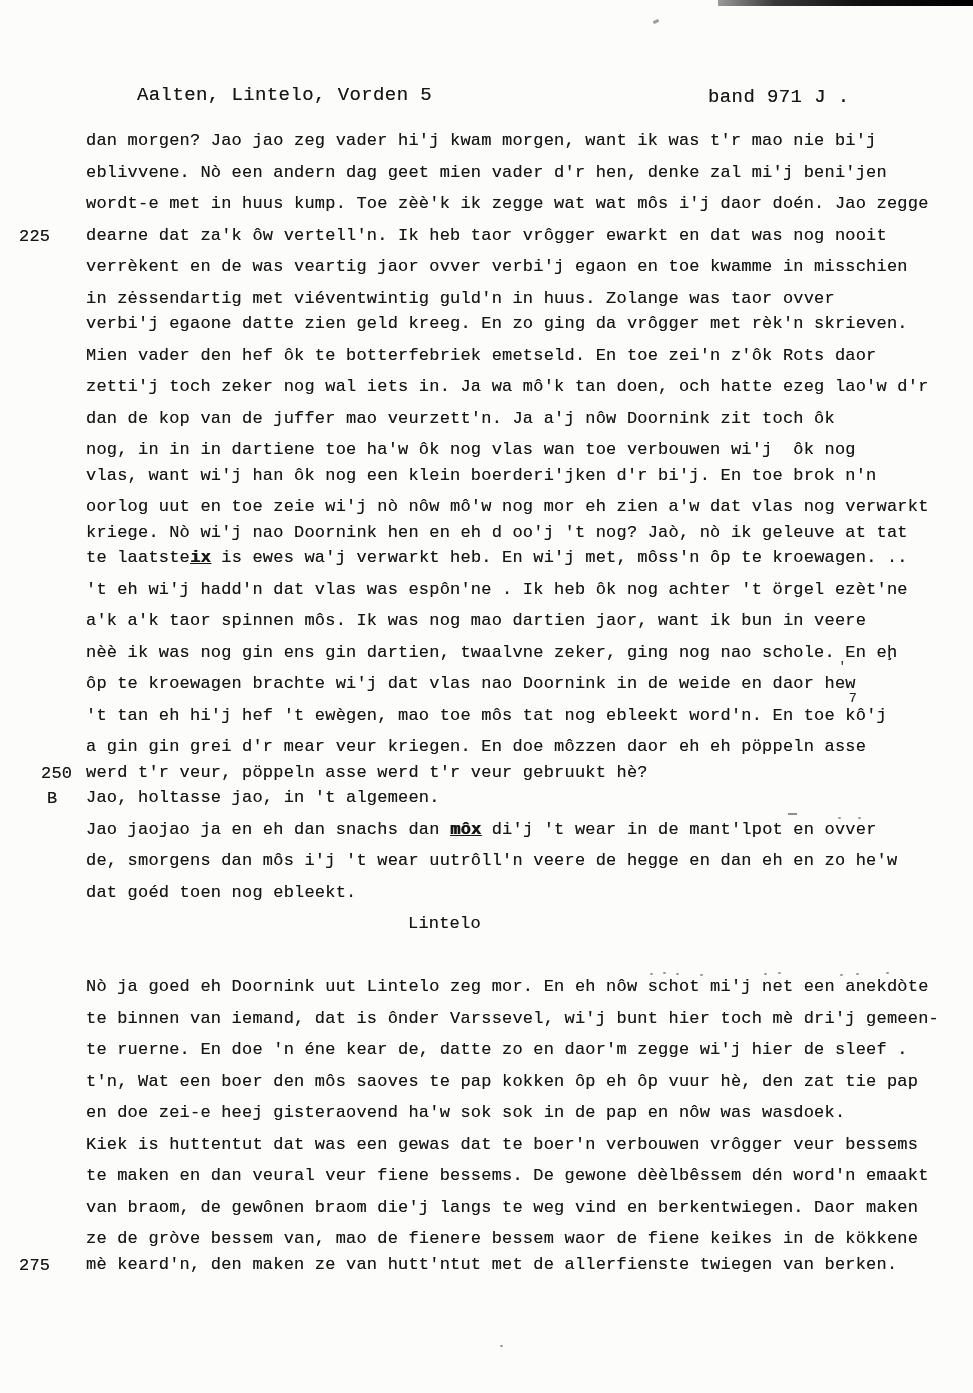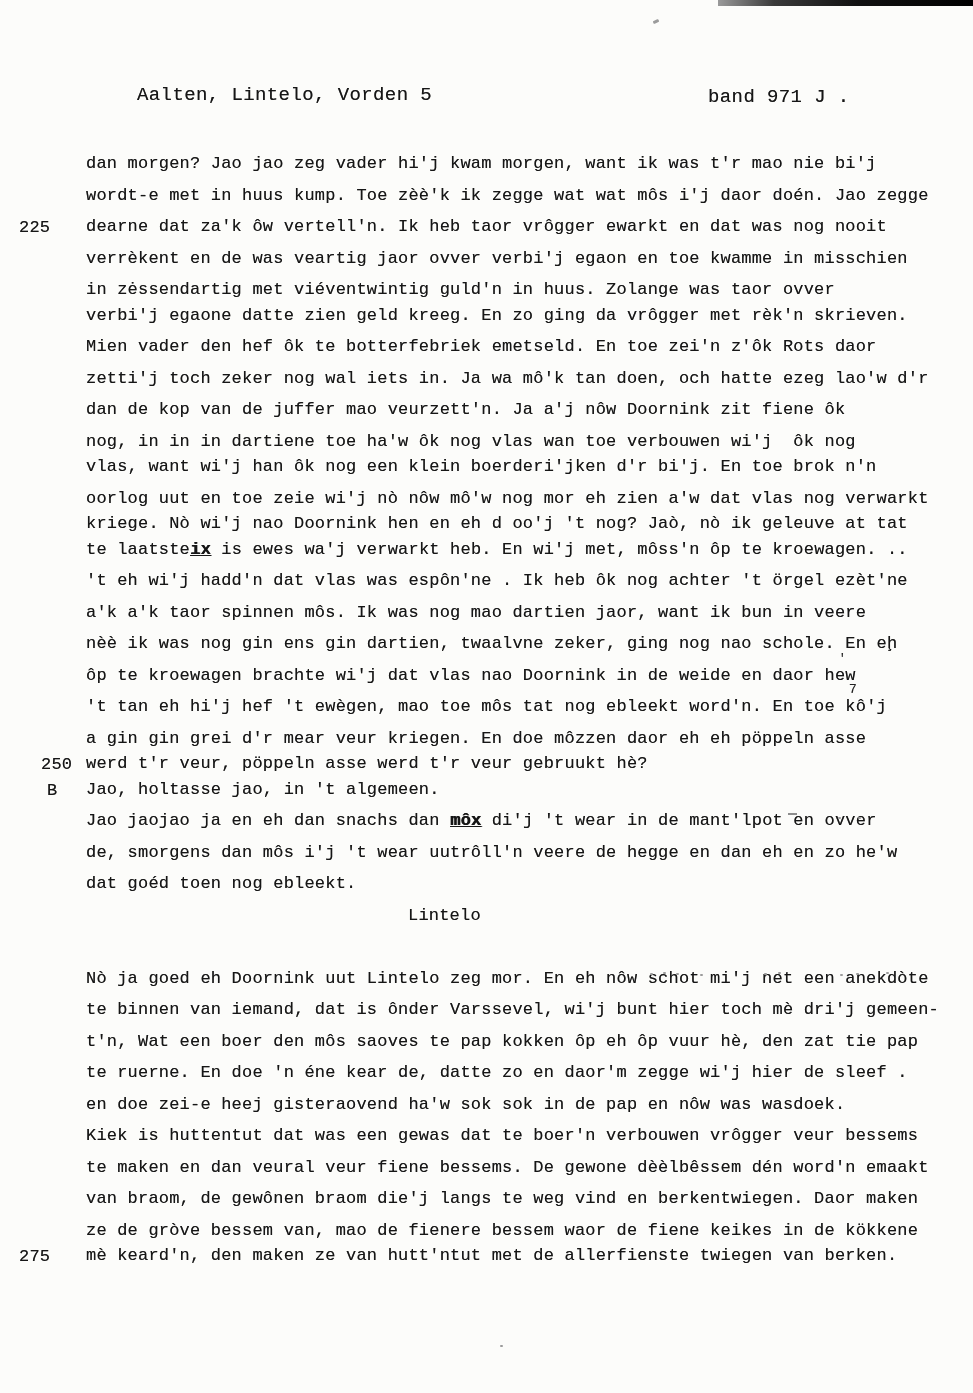--- a/index.html
+++ b/index.html
@@ -12,21 +12,21 @@
     color:#161616;
     text-shadow:0 0 .5px rgba(10,10,10,.55);
   }
   .scan-bar{
     position:absolute;left:718px;top:0;width:255px;height:6px;
     background:linear-gradient(to right,#9a9a9a 0%,#3a3a3a 22%,#111 55%,#000 100%);
   }
   .hdr{position:absolute;font-size:19px;letter-spacing:.4px;white-space:pre;}
   .hdr-left{left:137px;top:84px;}
   .hdr-right{left:708px;top:86px;text-align:right;}
-  .textblock{position:absolute;left:86px;top:154px;width:882px;}
+  .textblock{position:absolute;left:86px;top:131px;width:882px;}
   .line{
     position:relative;height:31.5px;
     font-size:17px;letter-spacing:.2px;white-space:pre;
   }
   .tight{margin-top:-6px;font-family:Liberation Mono, monospace;}
   .center{padding-left:322px;}
   .blank{height:31.5px;}
   .mnum{position:absolute;top:1px;}
   .struck{font-weight:bold;text-decoration:underline;text-shadow:.6px 0 0 currentColor;}
   .anch{position:relative;}
@@ -43,50 +43,51 @@
 <div class="page">
 
   <div class="scan-bar"></div>
   <div class="speck" style="left:653px;top:20px;width:6px;height:3px;transform:rotate(-25deg)"></div>
 
   <div class="hdr hdr-left">Aalten, Lintelo, Vorden 5</div>
   <div class="hdr hdr-right">band 971 J .</div>
 
   <div class="textblock" id="textblock">
       <div class="line"><span>dan morgen? Jao jao zeg vader hi'j kwam morgen, want ik was t'r mao nie bi'j</span></div>
+      <div class="line"><span>eblivvene. Nò een andern dag geet mien vader d'r hen, denke zal mi'j beni'jen</span></div>
       <div class="line"><span>wordt-e met in huus kump. Toe zèè'k ik zegge wat wat môs i'j daor doén. Jao zegge</span></div>
       <div class="line"><span class="mnum" style="left: -67px;">225</span><span>dearne dat za'k ôw vertell'n. Ik heb taor vrôgger ewarkt en dat was nog nooit</span></div>
       <div class="line"><span>verrèkent en de was veartig jaor ovver verbi'j egaon en toe kwamme in misschien</span></div>
       <div class="line"><span>in zėssendartig met viéventwintig guld'n in huus. Zolange was taor ovver</span></div>
       <div class="line tight"><span>verbi'j egaone datte zien geld kreeg. En zo ging da vrôgger met rèk'n skrieven.</span></div>
       <div class="line"><span>Mien vader den hef ôk te botterfebriek emetseld. En toe zei'n z'ôk Rots daor</span></div>
       <div class="line"><span>zetti'j toch zeker nog wal iets in. Ja wa mô'k tan doen, och hatte ezeg lao'w d'r</span></div>
-      <div class="line"><span>dan de kop van de juffer mao veurzett'n. Ja a'j nôw Doornink zit fiene ôk</span></div>
+      <div class="line"><span>dan de kop van de juffer mao veurzett'n. Ja a'j nôw Doornink zit toch ôk</span></div>
       <div class="line"><span>nog, in in in dartiene toe ha'w ôk nog vlas wan toe verbouwen wi'j  ôk nog</span></div>
       <div class="line tight"><span>vlas, want wi'j han ôk nog een klein boerderi'jken d'r bi'j. En toe brok n'n</span></div>
       <div class="line"><span>oorlog uut en toe zeie wi'j nò nôw mô'w nog mor eh zien a'w dat vlas nog verwarkt</span></div>
       <div class="line tight"><span>kriege. Nò wi'j nao Doornink hen en eh d oo'j 't nog? Jaò, nò ik geleuve at tat</span></div>
       <div class="line tight"><span>te laatste</span><span class="struck">ix</span><span> is ewes wa'j verwarkt heb. En wi'j met, môss'n ôp te kroewagen. ..</span></div>
       <div class="line"><span>'t eh wi'j hadd'n dat vlas was espôn'ne . Ik heb ôk nog achter 't örgel ezèt'ne</span></div>
       <div class="line"><span>a'k a'k taor spinnen môs. Ik was nog mao dartien jaor, want ik bun in veere</span></div>
       <div class="line"><span>nèè ik was nog gin ens gin dartien, twaalvne zeker, ging nog nao schole. En eḩ</span></div>
       <div class="line"><span>ôp te kroewagen brachte wi'j dat vlas nao Doornink in de weide en daor he</span><span class="anch">w<span class="above">'</span></span></div>
       <div class="line"><span>'t tan eh hi'j hef 't ewègen, mao toe môs tat nog ebleekt word'n. En toe k</span><span class="anch">ô'j<span class="above">7</span></span></div>
       <div class="line"><span>a gin gin grei d'r mear veur kriegen. En doe môzzen daor eh eh pöppeln asse</span></div>
       <div class="line tight"><span class="mnum" style="left: -45px;">250</span><span>werd t'r veur, pöppeln asse werd t'r veur gebruukt hè?</span></div>
       <div class="line tight"><span class="mnum" style="left: -39px;">B</span><span>Jao, holtasse jao, in 't algemeen.</span></div>
       <div class="line"><span>Jao jaojao ja en eh dan snachs dan </span><span class="struck">môx</span><span> di'j 't wear in de mant'lpot en ovver</span></div>
       <div class="line"><span>de, smorgens dan môs i'j 't wear uutrôll'n veere de hegge en dan eh en zo he'w</span></div>
       <div class="line"><span>dat goéd toen nog ebleekt.</span></div>
       <div class="line center"><span>Lintelo</span></div>
       <div class="line blank"></div>
       <div class="line"><span>Nò ja goed eh Doornink uut Lintelo zeg mor. En eh nôw schot mi'j net een anekdòte</span></div>
       <div class="line"><span>te binnen van iemand, dat is ônder Varssevel, wi'j bunt hier toch mè dri'j gemeen-</span></div>
+      <div class="line"><span>te ruerne. En doe 'n éne kear de, datte zo en daor'm zegge wi'j hier de sleef .</span></div>
       <div class="line"><span>t'n, Wat een boer den môs saoves te pap kokken ôp eh ôp vuur hè, den zat tie pap</span></div>
-      <div class="line"><span>te ruerne. En doe 'n éne kear de, datte zo en daor'm zegge wi'j hier de sleef .</span></div>
       <div class="line"><span>en doe zei-e heej gisteraovend ha'w sok sok in de pap en nôw was wasdoek.</span></div>
       <div class="line"><span>Kiek is huttentut dat was een gewas dat te boer'n verbouwen vrôgger veur bessems</span></div>
       <div class="line"><span>te maken en dan veural veur fiene bessems. De gewone dèèlbêssem dén word'n emaakt</span></div>
       <div class="line"><span>van braom, de gewônen braom die'j langs te weg vind en berkentwiegen. Daor maken</span></div>
       <div class="line"><span>ze de gròve bessem van, mao de fienere bessem waor de fiene keikes in de kökkene</span></div>
       <div class="line tight"><span class="mnum" style="left: -67px;">275</span><span>mè keard'n, den maken ze van hutt'ntut met de allerfienste twiegen van berken.</span></div>
     </div>
 
   <div class="dash" style="left:788px;top:813px;width:9px"></div>
   <div class="speck" style="left:838px;top:817px"></div>

